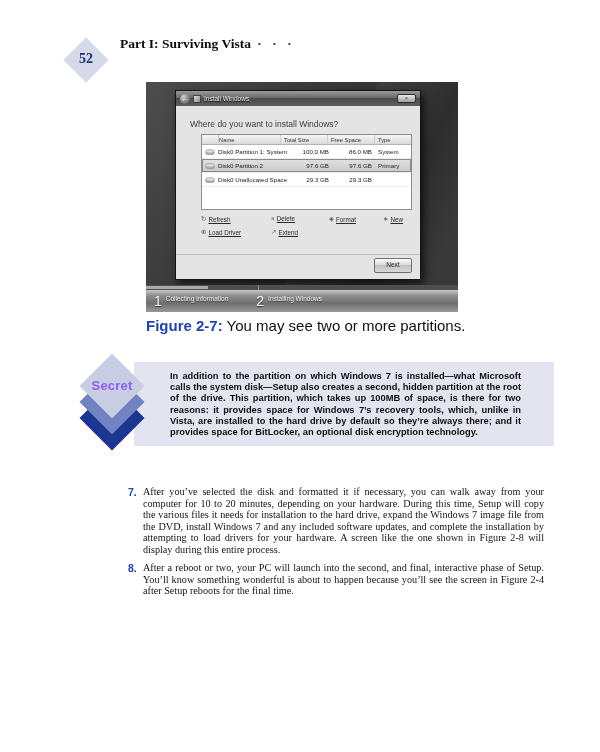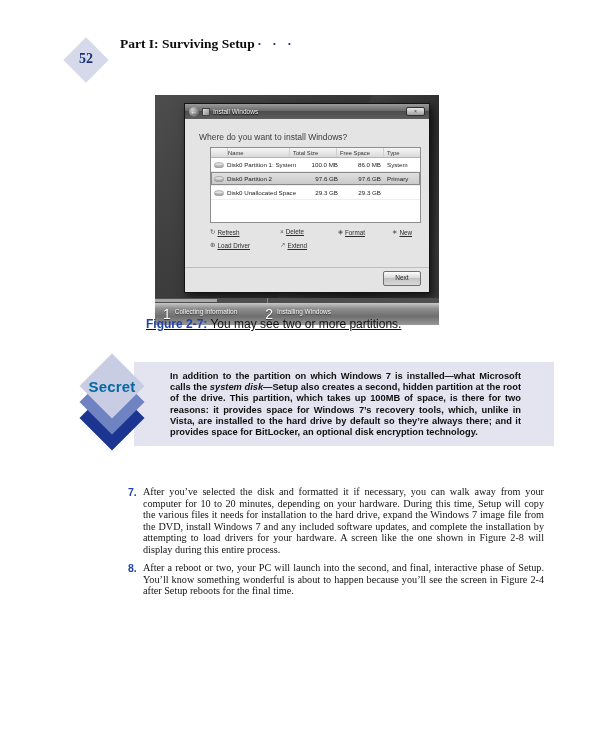--- a/index.html
+++ b/index.html
@@ -8,22 +8,22 @@
   
   .pagenum-wrap{position:absolute;left:62px;top:36px;width:48px;height:48px;}
   .pagenum-diamond{position:absolute;left:8px;top:8px;width:32px;height:32px;background:#d6d9ea;transform:rotate(45deg);}
   .pagenum-text{position:absolute;left:0;top:15px;width:48px;text-align:center;
     font-family:"Liberation Serif",serif;font-weight:bold;font-size:14px;color:#1d3076;}
   .part-title{position:absolute;left:120px;top:36px;font-family:"Liberation Serif",serif;
     font-weight:bold;font-size:13.5px;color:#0c0c0c;}
   .hdr-dots{position:absolute;left:258px;top:39px;font-size:8px;color:#1d3076;letter-spacing:5px;}
 
   
-  .shot{position:absolute;left:155px;top:82px;width:284px;height:230px;overflow:hidden;
-    background:linear-gradient(125deg,#4d4d4d 0%,#3b3b3b 35%,#2d2d2d 70%,#262626 100%);margin-top:13px;}
+  .shot{position:absolute;left:146px;top:82px;width:312px;height:230px;overflow:hidden;
+    background:linear-gradient(125deg,#4d4d4d 0%,#3b3b3b 35%,#2d2d2d 70%,#262626 100%);}
   .shot::before{content:"";position:absolute;inset:0;
     background:linear-gradient(115deg,rgba(255,255,255,0) 55%,rgba(255,255,255,.05) 56%,rgba(255,255,255,0) 75%,rgba(255,255,255,.08) 90%);}
   .win{position:absolute;left:29px;top:8px;width:244px;height:188px;background:#e4e4e4;
     border:1px solid #141414;box-shadow:3px 4px 8px rgba(0,0,0,.65);}
   .titlebar{height:15px;display:flex;align-items:center;gap:3px;padding:0 4px;
     background:linear-gradient(180deg,#9a9a9a 0%,#6a6a6a 45%,#4c4c4c 50%,#5d5d5d 100%);}
   .backbtn{width:10px;height:10px;border-radius:50%;flex:0 0 auto;
     background:radial-gradient(circle at 35% 30%,#cfcfcf,#6f6f6f 70%,#3a3a3a);
     color:#fff;font-size:7px;line-height:10px;text-align:center;}
   .winicon{width:6px;height:6px;flex:0 0 auto;background:linear-gradient(135deg,#dedede,#8c8c8c);border:1px solid #444;}
@@ -61,52 +61,52 @@
   .progtick{position:absolute;left:112px;top:0;width:1px;height:5px;background:#888;}
   .phasebar{position:absolute;left:0;top:208px;width:312px;height:22px;display:flex;align-items:center;
     background:linear-gradient(180deg,#c7c7c7 0%,#8f8f8f 25%,#6e6e6e 60%,#989898 100%);}
   .phase{display:flex;align-items:center;gap:4px;}
   .phase .pn{font-size:14px;color:#fdfdfd;font-weight:300;text-shadow:0 1px 1px #333;}
   .phase .pl{font-size:6.5px;color:#f4f4f4;text-shadow:0 1px 1px #333;position:relative;top:-3px;}
   .phase1{margin-left:8px;}
   .phase2{margin-left:28px;}
 
   
-  .figcap{position:absolute;left:146px;top:317px;font-size:12px;color:#101010;text-decoration:underline;}
+  .figcap{position:absolute;left:146px;top:317px;font-size:15px;color:#101010;}
   .figcap .lbl{font-weight:bold;color:#2244a8;}
 
   
   .secret-box{position:absolute;left:134px;top:362px;width:420px;height:84px;background:#e3e4f0;
     box-sizing:border-box;padding:9px 33px 0 36px;font-size:9.3px;line-height:11.2px;font-weight:bold;
     color:#101010;text-align:justify;}
-  .secret-box .it{font-style:italic;}
+  .secret-box .it{}
   .secret-ic{position:absolute;left:62px;top:350px;width:100px;height:118px;}
   .sdiam{position:absolute;left:27px;width:46px;height:46px;transform:rotate(45deg);}
   .sd-dark{top:45px;background:#1b3590;}
   .sd-mid{top:29px;background:#6f83c2;}
   .sd-light{top:13px;background:#c9cde3;}
   .secret-word{position:absolute;left:0;top:28px;width:100px;text-align:center;
-    font-weight:bold;font-size:15px;color:#0369a1;letter-spacing:.2px;}
+    font-weight:bold;font-size:13px;color:#8b5cf6;letter-spacing:.2px;}
 
   
   .steps{position:absolute;left:120px;top:486px;width:424px;}
   .step{display:flex;margin-bottom:7px;}
   .step-num{width:23px;flex:0 0 auto;box-sizing:border-box;padding-left:8px;
     font-weight:bold;font-size:10.5px;color:#2244a8;}
   .step-text{flex:1;font-family:"Liberation Serif",serif;font-size:10.2px;line-height:11.5px;
     color:#131313;text-align:justify;}
 </style>
 </head>
 <body>
 
 <div class="pagenum-wrap">
   <div class="pagenum-diamond"></div>
   <div class="pagenum-text">52</div>
 </div>
-<div class="part-title">Part I: Surviving Setup</div>
+<div class="part-title">Part I: Surviving Vista</div>
 <div class="hdr-dots">• • •</div>
 
 <div class="shot">
   <div class="win">
     <div class="titlebar">
       <div class="backbtn">←</div>
       <div class="winicon"></div>
       <div class="wintitle">Install Windows</div>
       <div class="closebtn">×</div>
     </div>

